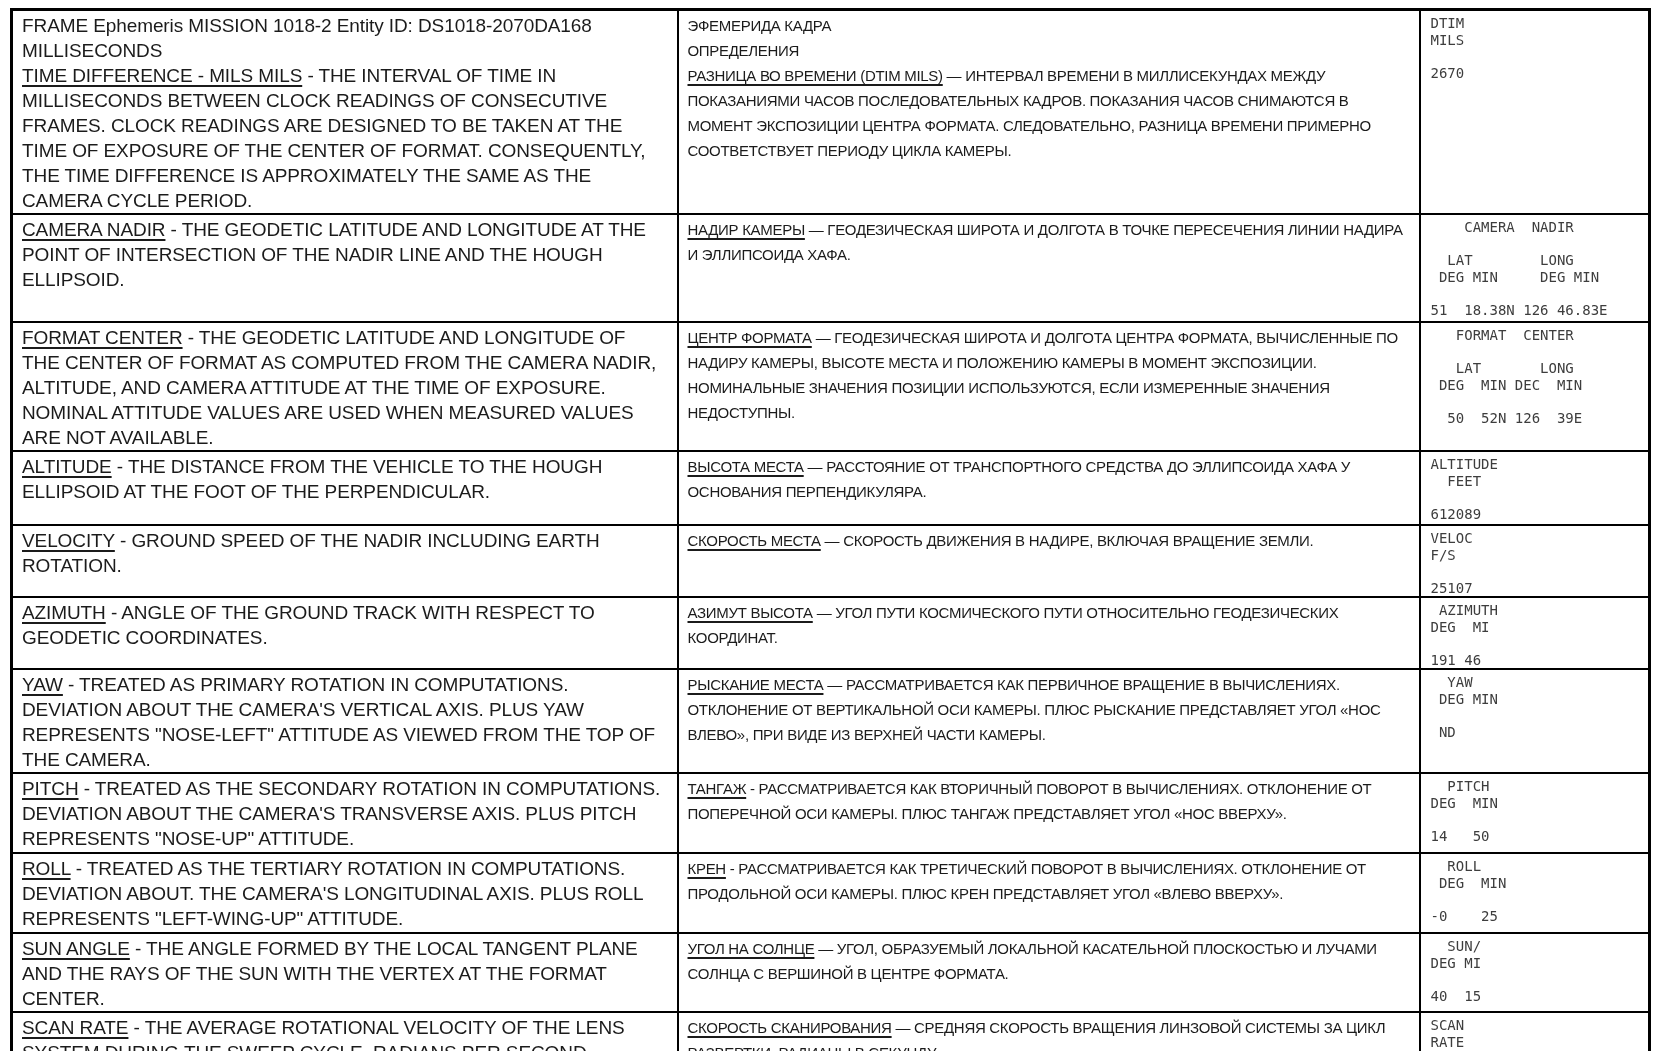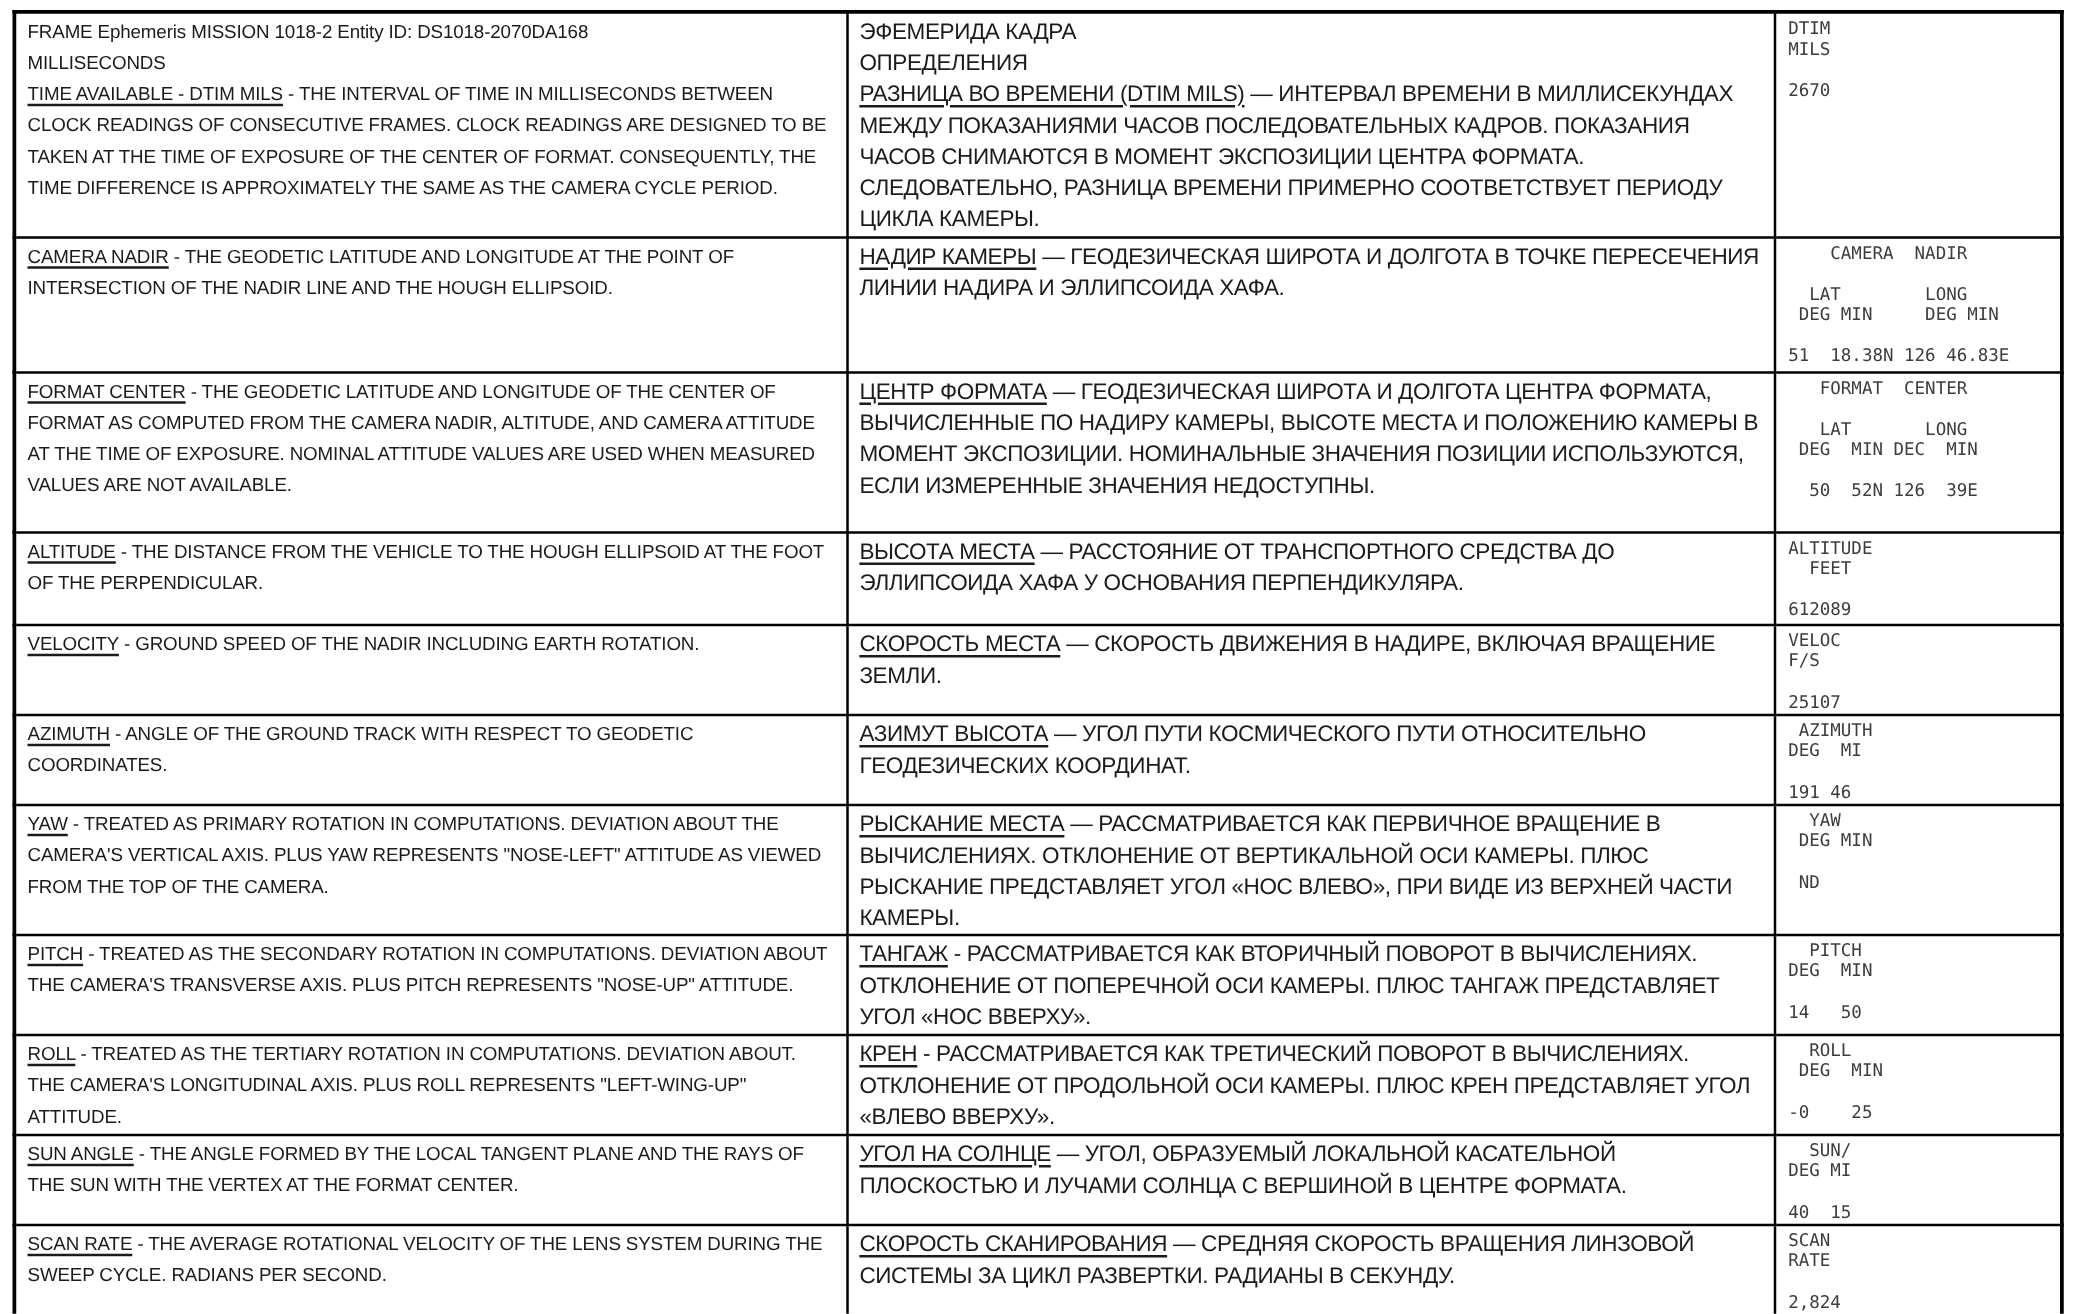--- a/index.html
+++ b/index.html
@@ -30,26 +30,26 @@
     vertical-align: top;
     overflow: hidden;
   }
   td.txt {
     padding: 2px 10px 0 9px;
     color: #1b1b1b;
     line-height: 25px;
   }
   td.txt.en {
     font-family: "Liberation Sans", sans-serif;
-    font-size: 15px;
+    font-size: 19px;
     letter-spacing: -0.1px;
   }
   td.txt.ru {
     font-family: "Liberation Sans", sans-serif;
-    font-size: 18px;
+    font-size: 15px;
     letter-spacing: -0.3px;
   }
   .term {
     text-decoration: underline;
     text-decoration-thickness: 1.5px;
     text-underline-offset: 3px;
   }
   td.val {
     padding: 4px 4px 0 10px;
   }
@@ -71,21 +71,21 @@
       <col style="width:666px">
       <col style="width:742px">
       <col style="width:230px">
     </colgroup>
     <tbody>
 
       <tr style="height:180px">
         <td class="txt en">
           <div>FRAME Ephemeris MISSION 1018-2 Entity ID: DS1018-2070DA168</div>
           <div>MILLISECONDS</div>
-          <div><span class="term">TIME AVAILABLE - DTIM MILS</span><span> - THE INTERVAL OF TIME IN MILLISECONDS BETWEEN CLOCK READINGS OF CONSECUTIVE FRAMES. CLOCK READINGS ARE DESIGNED TO BE TAKEN AT THE TIME OF EXPOSURE OF THE CENTER OF FORMAT. CONSEQUENTLY, THE TIME DIFFERENCE IS APPROXIMATELY THE SAME AS THE CAMERA CYCLE PERIOD.</span></div>
+          <div><span class="term">TIME DIFFERENCE - MILS MILS</span><span> - THE INTERVAL OF TIME IN MILLISECONDS BETWEEN CLOCK READINGS OF CONSECUTIVE FRAMES. CLOCK READINGS ARE DESIGNED TO BE TAKEN AT THE TIME OF EXPOSURE OF THE CENTER OF FORMAT. CONSEQUENTLY, THE TIME DIFFERENCE IS APPROXIMATELY THE SAME AS THE CAMERA CYCLE PERIOD.</span></div>
         </td>
         <td class="txt ru">
           <div>ЭФЕМЕРИДА КАДРА</div>
           <div>ОПРЕДЕЛЕНИЯ</div>
           <div><span class="term">РАЗНИЦА ВО ВРЕМЕНИ (DTIM MILS)</span><span> — ИНТЕРВАЛ ВРЕМЕНИ В МИЛЛИСЕКУНДАХ МЕЖДУ ПОКАЗАНИЯМИ ЧАСОВ ПОСЛЕДОВАТЕЛЬНЫХ КАДРОВ. ПОКАЗАНИЯ ЧАСОВ СНИМАЮТСЯ В МОМЕНТ ЭКСПОЗИЦИИ ЦЕНТРА ФОРМАТА. СЛЕДОВАТЕЛЬНО, РАЗНИЦА ВРЕМЕНИ ПРИМЕРНО СООТВЕТСТВУЕТ ПЕРИОДУ ЦИКЛА КАМЕРЫ.</span></div>
         </td>
         <td class="val">
             <pre>DTIM
 MILS
 

